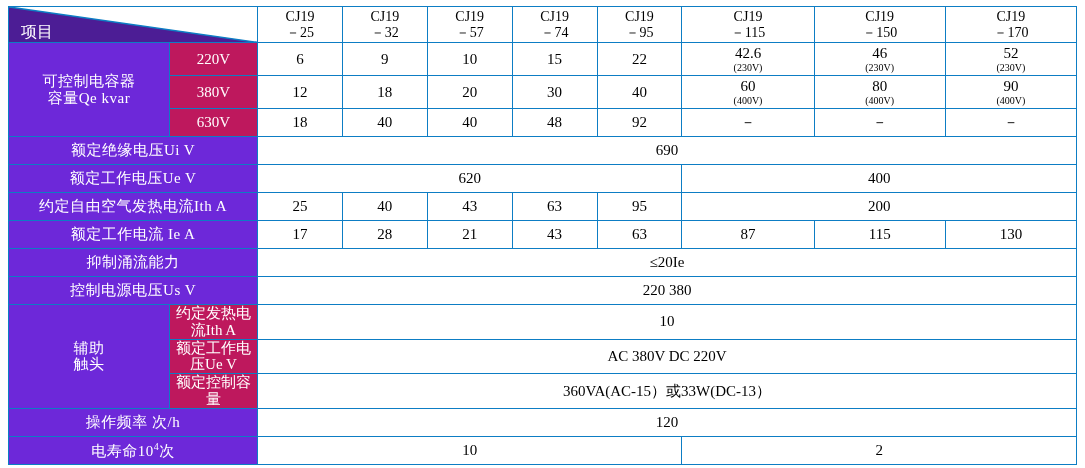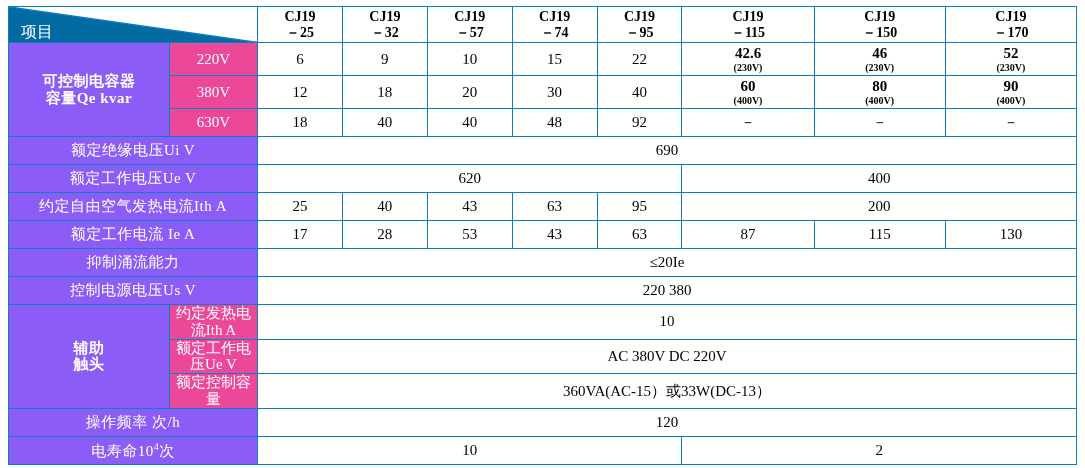--- a/index.html
+++ b/index.html
@@ -28,27 +28,27 @@
     border: 1px solid #0d7dc4;
     padding: 0;
     text-align: center;
     vertical-align: middle;
     font-size: 15px;
     line-height: 1.12;
     height: 28px;
     box-sizing: border-box;
   }
   td.hd {
-    background: #8b5cf6;
+    background: #6d28d9;
     color: #ffffff;
     font-size: 16px;
     letter-spacing: 0.5px;
   }
   td.hd-small {
-    background: #ec4899;
+    background: #be185d;
     color: #ffffff;
     font-size: 15px;
   }
   td.val {
     background: #ffffff;
     color: #000000;
     font-family: "Liberation Serif", "DejaVu Serif", serif;
   }
   .model {
     font-size: 14px;
@@ -57,21 +57,21 @@
   .sub {
     font-size: 10px;
     line-height: 1.1;
   }
   .big {
     font-size: 16px;
   }
   
   td.corner {
     position: relative;
-    background: #0369a1;
+    background: #4c1d95;
     padding: 0;
     height: 34px;
     font-family: Liberation Serif, serif;
   }
   td.corner .diag {
     position: absolute;
     left: 0; top: 0; right: 0; bottom: 0;
     overflow: hidden;
   }
   td.corner .diag svg {
@@ -91,21 +91,20 @@
   td.corner .lbl-right {
     position: absolute;
     right: 10px;
     top: 1px;
     color: #ffffff;
     font-size: 16px;
   }
   .two-line {
     display: block;
     padding: 2px 0;
-    font-weight: bold;
   }
   .two-line span {
     display: block;
   }
   sup {
     font-size: 10px;
     vertical-align: super;
   }
 </style>
 </head>
@@ -278,21 +277,21 @@
         <td class="val">43</td>
         <td class="val">63</td>
         <td class="val">95</td>
         <td class="val" colspan="3">200</td>
       </tr>
 
       <tr>
         <td class="hd" colspan="2">额定工作电流  Ie  A</td>
         <td class="val">17</td>
         <td class="val">28</td>
-        <td class="val">53</td>
+        <td class="val">21</td>
         <td class="val">43</td>
         <td class="val">63</td>
         <td class="val">87</td>
         <td class="val">115</td>
         <td class="val">130</td>
       </tr>
 
       <tr>
         <td class="hd" colspan="2">抑制涌流能力</td>
         <td class="val" colspan="8">≤20Ie</td>

